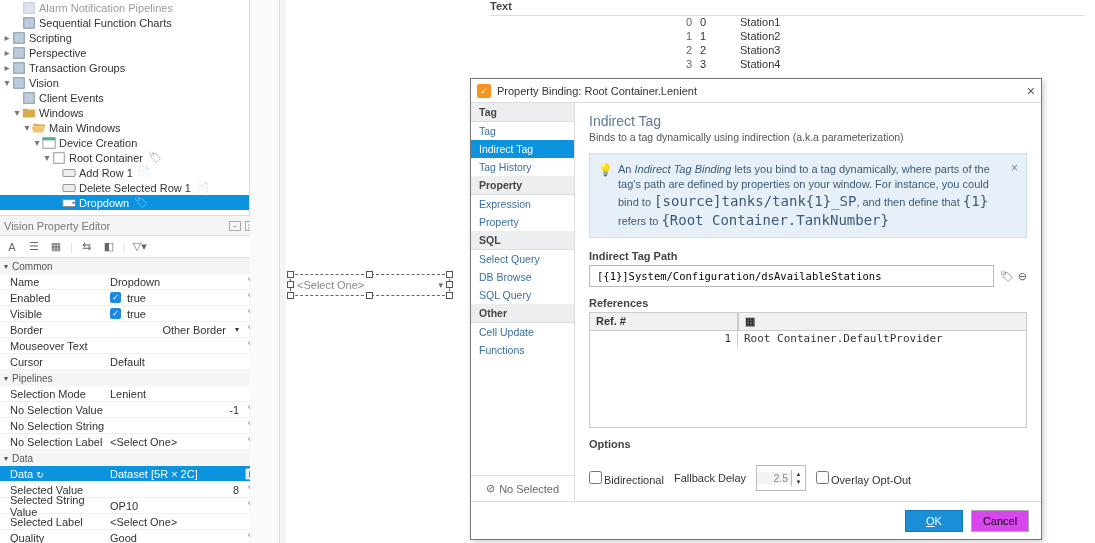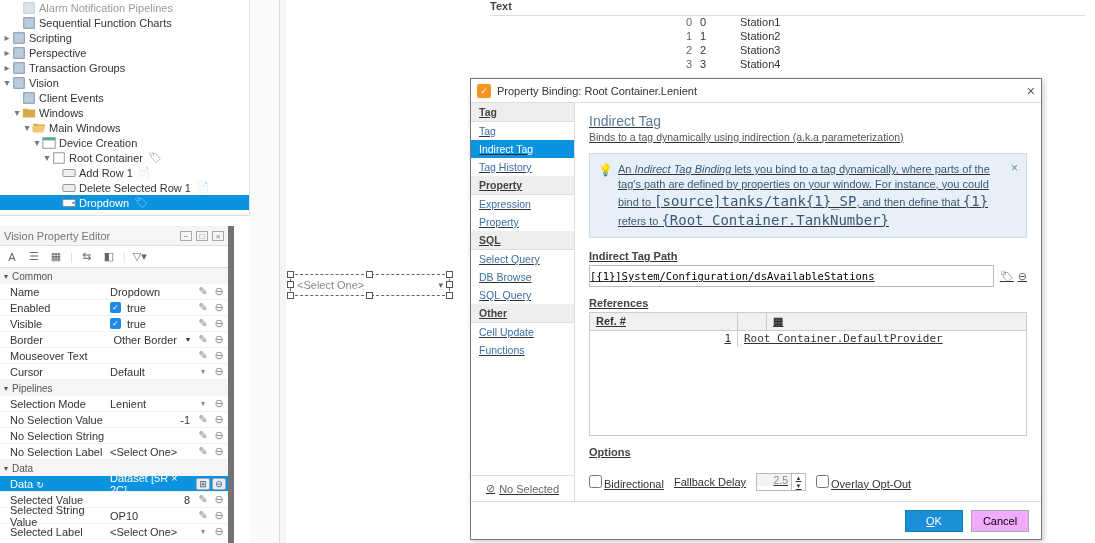--- a/index.html
+++ b/index.html
@@ -8,21 +8,21 @@
 .nav-panel { position: absolute; left: 0; top: 0; width: 250px; height: 216px; border-right: 1px solid #ddd; border-bottom: 1px solid #ddd; overflow: hidden; }
 .tree-row { display: flex; align-items: center; height: 15px; padding: 0 2px; cursor: pointer; white-space: nowrap; }
 .tree-row.selected { background: #0b93e0; color: #fff; }
 .tw { display: inline-block; width: 10px; text-align: center; color: #777; font-size: 10px; }
 .tree-row.selected .tw { color: #fff; }
 .spacer-10 { display: inline-block; width: 10px; }
 .ticon { display: inline-block; width: 14px; height: 14px; margin-right: 3px; vertical-align: middle; }
 .ticon svg { width: 14px; height: 14px; }
 .trail-icon { margin-left: 5px; opacity: 0.5; }
 
-.prop-panel { position: absolute; left: 0; top: 216px; width: 234px; bottom: 0; border-right: 6px solid #737373; margin-top: 10px; }
+.prop-panel { position: absolute; left: 0; top: 216px; width: 278px; bottom: 0; border-right: 1px solid #737373; }
 .prop-header { height: 20px; background: #f5f5f5; border-bottom: 1px solid #ddd; display: flex; align-items: center; padding: 0 4px; color: #777; justify-content: space-between; }
 .prop-tools { height: 22px; border-bottom: 1px solid #ddd; display: flex; align-items: center; gap: 6px; padding: 0 4px; }
 .prop-tools .pt { width: 16px; height: 16px; display: flex; align-items: center; justify-content: center; color: #666; cursor: pointer; }
 .prop-cat { height: 16px; background: #f5f5f5; padding: 0 4px; display: flex; align-items: center; color: #555; font-size: 10px; }
 .prop-cat::before { content: "▾"; margin-right: 4px; font-size: 8px; }
 .prop-row { display: flex; height: 16px; align-items: center; border-bottom: 1px solid #f0f0f0; }
 .prop-row.sel { background: #0b93e0; color: #fff; }
 .pk { width: 110px; padding-left: 10px; }
 .pv { flex: 1; display: flex; align-items: center; gap: 3px; }
 .pa { width: 34px; display: flex; gap: 2px; justify-content: flex-end; padding-right: 2px; }
@@ -42,56 +42,56 @@
 .dt-head .dc { font-weight: bold; color: #444; }
 .dt-row { display: flex; height: 14px; }
 .dc1 { width: 250px; text-align: center; }
 .dc0 { width: 30px; text-align: right; padding-right: 8px; color: #666; }
 .dc2 { flex: 1; }
 
 .dialog { position: absolute; left: 470px; top: 78px; width: 572px; height: 462px; background: #fff; border: 1px solid #777; box-shadow: 2px 2px 6px rgba(0,0,0,0.2); display: flex; flex-direction: column; }
 .dlg-title { height: 24px; background: #fff; border-bottom: 1px solid #ddd; display: flex; align-items: center; padding: 0 6px; gap: 6px; }
 .dlg-title-icon { width: 14px; height: 14px; background: #f7941e; border-radius: 2px; display: flex; align-items: center; justify-content: center; color: #fff; font-size: 9px; }
 .dlg-close { margin-left: auto; cursor: pointer; font-size: 14px; color: #555; }
-.dlg-body { flex: 1; display: flex; overflow: hidden; text-decoration: underline; }
+.dlg-body { flex: 1; display: flex; overflow: hidden; }
 .dlg-left { width: 104px; border-right: 1px solid #ddd; display: flex; flex-direction: column; }
 .bind-cat { background: #eceef0; color: #444; font-weight: bold; padding: 3px 8px; border-bottom: 1px solid #ddd; font-size: 10.5px; }
 .bind-item { padding: 3px 8px; color: #4a6; color: #3a6fa5; cursor: pointer; font-size: 10.5px; }
 .bind-item.sel { background: #0b93e0; color: #fff; }
 .nobind { margin-top: auto; border-top: 1px solid #ddd; padding: 6px; text-align: center; color: #666; cursor: pointer; display: flex; align-items: center; justify-content: center; gap: 4px; }
 .dlg-main { flex: 1; padding: 10px 14px; display: flex; flex-direction: column; overflow: hidden; }
 .dlg-h { font-size: 14px; color: #5e7a99; margin: 0 0 2px 0; }
 .dlg-sub { color: #555; margin-bottom: 10px; font-size: 10.5px; }
 .infobox { background: #e7f0f8; border: 1px solid #cdddeb; padding: 8px 30px 8px 28px; position: relative; margin-bottom: 12px; font-size: 10.5px; line-height: 1.35; color: #3a5a77; }
 .infobox .bulb { position: absolute; left: 8px; top: 8px; font-size: 12px; }
 .infobox .xclose { position: absolute; right: 8px; top: 6px; cursor: pointer; font-size: 12px; color: #6a8aa7; }
 .infobox code { font-family: Consolas, monospace; font-size: 14px; }
 .sect-label { font-weight: bold; color: #444; margin-bottom: 3px; font-size: 11px; }
 .pathbox { display: flex; align-items: center; margin-bottom: 10px; }
-.pathbox input { flex: 1; height: 22px; border: 1px solid #bbb; padding: 0 0; font-family: Consolas, monospace; font-size: 10.5px; }
+.pathbox input { flex: 1; height: 22px; border: 1px solid #bbb; padding: 0 7px; font-family: Consolas, monospace; font-size: 10.5px; }
 .path-icons { display: flex; gap: 4px; margin-left: 6px; }
 .path-icons span { cursor: pointer; color: #666; }
 .reftable { border: 1px solid #ccc; height: 130px; display: flex; flex-direction: column; }
-.ref-head { display: flex; background: #f1f1f1; border-bottom: 1px solid #ccc; height: 18px; gap: 28px; }
+.ref-head { display: flex; background: #f1f1f1; border-bottom: 1px solid #ccc; height: 18px; }
 .ref-head > div { padding: 2px 6px; font-weight: bold; }
 .rc1 { width: 148px; border-right: 1px solid #ccc; }
 .rc2 { flex: 1; }
 .rc3 { width: 22px; border-left: 1px solid #ccc; text-align: center; }
 .ref-row { display: flex; height: 16px; }
 .ref-row > div { padding: 1px 6px; }
 .ref-row .rc1 { text-align: right; font-family: Consolas, monospace; }
 .ref-row .rc2 { font-family: Consolas, monospace; }
 .options { margin-top: 12px; display: flex; align-items: center; gap: 10px; font-size: 10.5px; }
 .options input[type=checkbox] { margin: 0 2px 0 0; }
-.spin { display: inline-flex; align-items: flex-start; border: 1px solid #bbb; height: 18px; }
+.spin { display: inline-flex; align-items: center; border: 1px solid #bbb; height: 26px; }
 .spin input { width: 34px; border: none; text-align: right; padding: 0 3px; background: #f3f3f3; color: #888; font-size: 10.5px; }
 .spin-btns { display: flex; flex-direction: column; }
 .spin-btns span { width: 14px; height: 8px; font-size: 6px; text-align: center; border-left: 1px solid #bbb; cursor: pointer; line-height: 8px; }
 .dlg-foot { height: 38px; border-top: 1px solid #ddd; display: flex; align-items: center; justify-content: flex-end; gap: 8px; padding: 0 12px; }
-.btn { min-width: 58px; height: 22px; border: 1px solid #aaa; background: #f0abfc; cursor: pointer; padding: 0 10px; display: flex; align-items: center; justify-content: center; }
+.btn { min-width: 58px; height: 22px; border: 1px solid #aaa; background: #d946ef; cursor: pointer; padding: 0 10px; display: flex; align-items: center; justify-content: center; }
 .btn.primary { background: #1a8ed6; border-color: #157ab8; color: #fff; }
 .btn u { text-decoration: underline; }
 </style>
 </head>
 <body>
 
 <div class="nav-panel" id="nav-panel">
     <div class="tree-row" style="opacity: 0.5;">
       <span class="spacer-10"></span>
       <span class="tw"></span>

